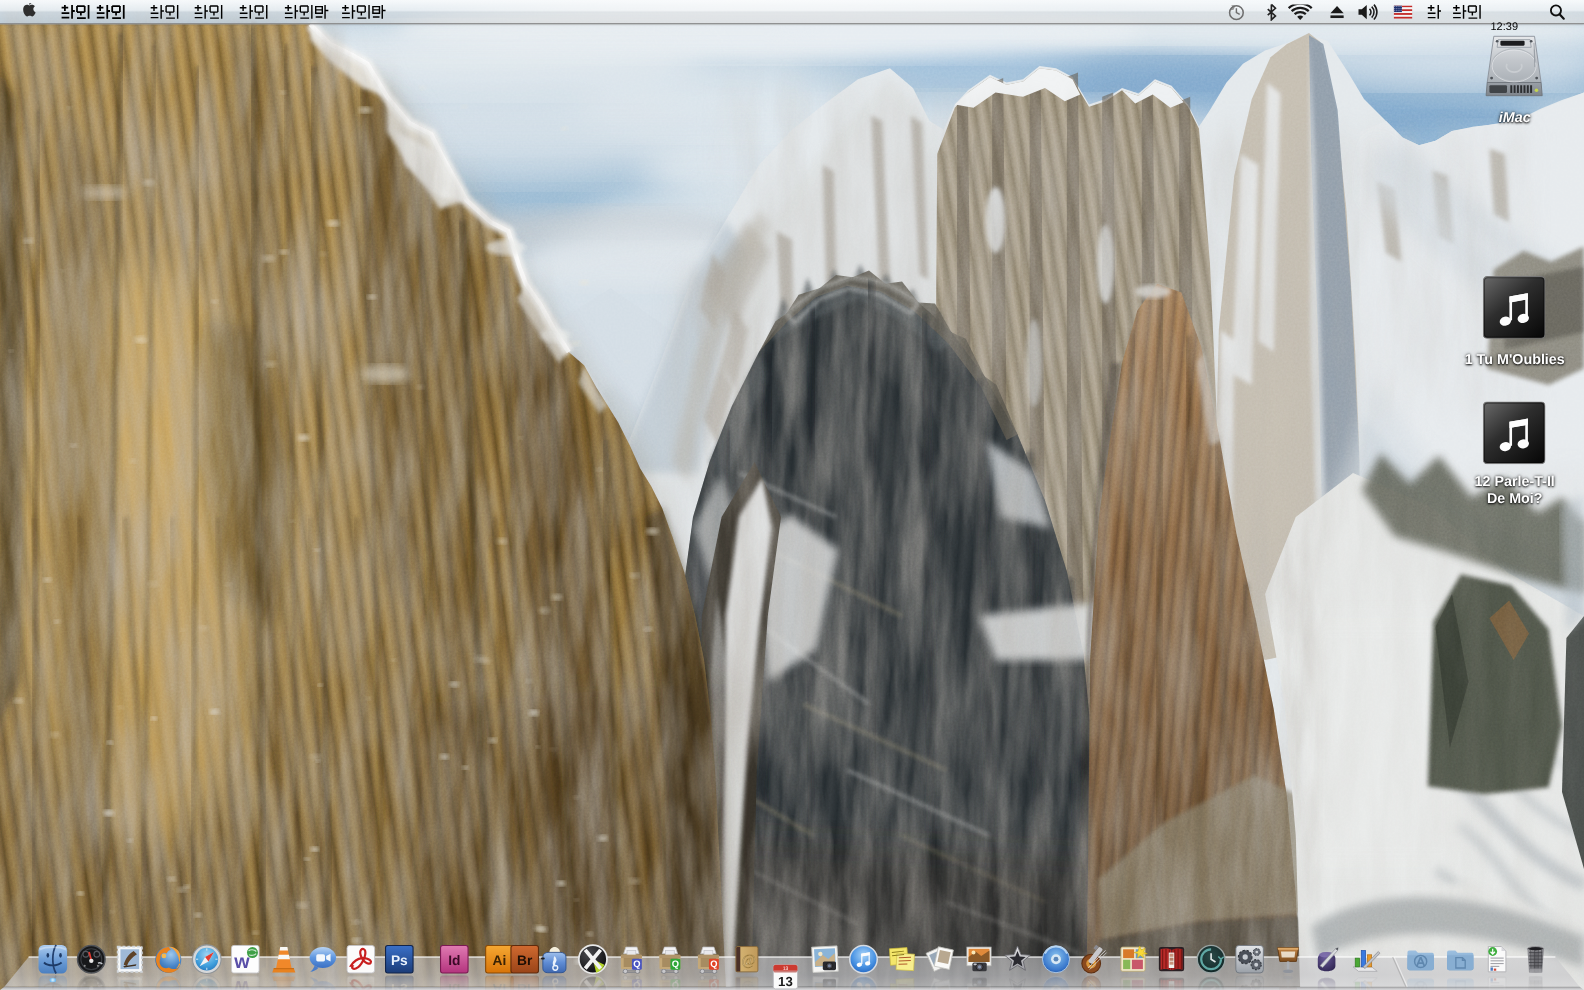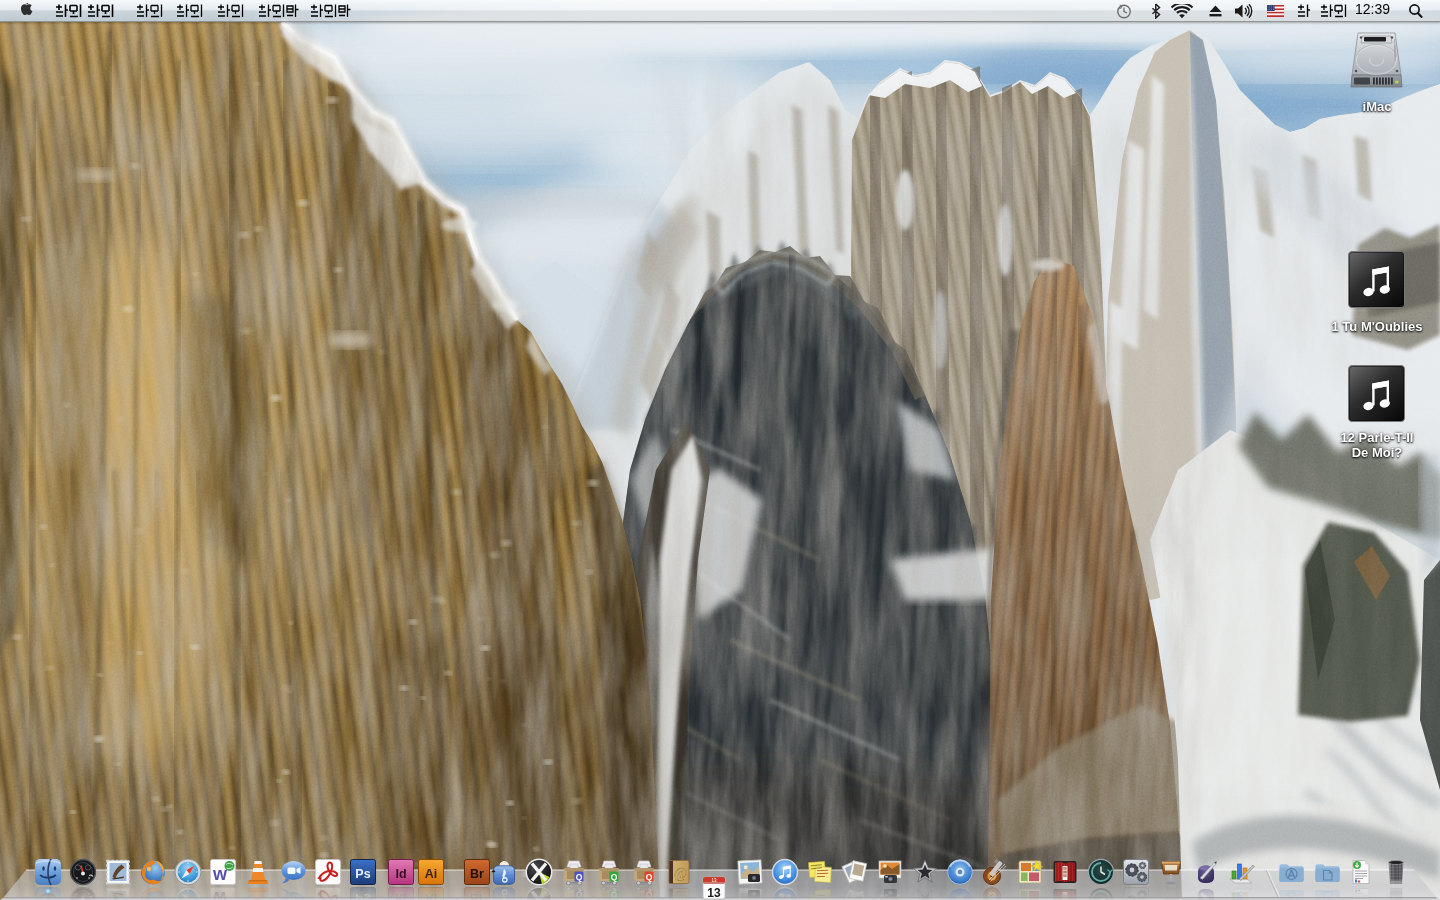--- a/index.html
+++ b/index.html
@@ -425,21 +425,21 @@
         <rect x="28" y="46.5" width="1.8" height="7"></rect>
         <rect x="31" y="46.5" width="1.8" height="7"></rect>
         <rect x="34" y="46.5" width="1.8" height="7"></rect>
         <rect x="37" y="46.5" width="1.8" height="7"></rect>
         <rect x="40" y="46.5" width="1.8" height="7"></rect>
         <rect x="43" y="46.5" width="1.8" height="7"></rect>
 </g>
 <rect x="6" y="46.5" width="16" height="7" rx="1" fill="#33363a" opacity="0.85"></rect>
 <circle cx="48.8" cy="51" r="1.6" fill="#c6d64e"></circle>
 </svg>
-<div class="dlabel" style="left:1317px;top:99px;width:120px;">iMac</div>
+<div class="dlabel" style="left:1317px;top:99px;width:120px;font-style:italic;">iMac</div>
 <svg style="position:absolute;left:1348px;top:251px" width="57" height="57" viewBox="0 0 57 57">
 <defs>
         <linearGradient id="mia" x1="0" y1="0" x2="0.85" y2="1">
           <stop offset="0" stop-color="#6b6b6b"></stop>
           <stop offset="0.45" stop-color="#2e2e2e"></stop>
           <stop offset="1" stop-color="#0a0a0a"></stop>
         </linearGradient>
       </defs>
 <rect x="0.5" y="0.5" width="56" height="56" rx="3.5" fill="url(#mia)" stroke="#777" stroke-width="1"></rect>
 <rect x="1.5" y="1.5" width="54" height="54" rx="3" fill="none" stroke="#000" stroke-opacity="0.4" stroke-width="1"></rect>
@@ -548,21 +548,21 @@
         <circle cx="4.8" cy="4.8" r="0.45" fill="#fff"></circle>
         <circle cx="6.699999999999999" cy="4.8" r="0.45" fill="#fff"></circle>
       </svg>
 <svg style="position:absolute;left:1297px;top:3px" width="18" height="16" viewBox="0 0 18 16">
         <path d="M1.0,4 L7.0,4 M4.0,1.5 L4.0,7 M1.0,9 L8.0,9 M1.0,13 L8.0,13 M10.5,1.5 L10.5,14 M10.5,7 L13.0,7" stroke="#000" stroke-width="1.3" fill="none"></path>
       </svg>
 <svg style="position:absolute;left:1320px;top:3px" width="32" height="16" viewBox="0 0 32 16">
         <path d="M1.0,4 L7.0,4 M4.0,1.5 L4.0,7 M1.0,9 L8.0,9 M1.0,13 L8.0,13 M10.5,1.5 L10.5,14 M10.5,7 L13.0,7" stroke="#000" stroke-width="1.3" fill="none"></path>
         <path d="M15.0,2.5 L22.0,2.5 M15.0,2.5 L15.0,8 M22.0,2.5 L22.0,8 M15.0,8 L22.0,8 M18.5,8 L18.5,11 M15.0,13.5 L23.0,13.5 M25.5,1.5 L25.5,14" stroke="#000" stroke-width="1.3" fill="none"></path>
       </svg>
-<span style="position:absolute;left:1355px;top:1px;font-size:14px;color:#000;">12:39</span>
+<span style="position:absolute;left:1355px;top:19px;font-size:10px;color:#000;">12:39</span>
 <svg style="position:absolute;left:1408px;top:3px" width="15" height="16" viewBox="0 0 15 16">
 <circle cx="6.5" cy="6.5" r="4.6" fill="none" stroke="#111" stroke-width="1.7"></circle>
 <path d="M10,10.2 L13.6,14" stroke="#111" stroke-width="2" fill="none" stroke-linecap="round"></path>
 </svg>
 </div>
 <div id="dock">
 <svg style="position:absolute;left:0;top:0" width="1440" height="45" viewBox="0 0 1440 45">
 <defs>
 <linearGradient id="floor" x1="0" y1="0" x2="0" y2="1">
             <stop offset="0" stop-color="#cacacd" stop-opacity="0.58"></stop>
@@ -682,31 +682,31 @@
 <div class="dicon" style="left:349.4px;top:3px"><svg width="28" height="28" viewBox="0 0 28 28">
           <defs>
             <linearGradient id="psg" x1="0" y1="0" x2="0" y2="1">
               <stop offset="0" stop-color="#3a70c8"></stop>
               <stop offset="1" stop-color="#1c3c78"></stop>
             </linearGradient>
           </defs>
 <rect x="1.5" y="1.5" width="25" height="25" rx="2" fill="url(#psg)" stroke="#12244a" stroke-width="1"></rect>
 <text x="14" y="19.5" font-family="Liberation Sans" font-size="12.5" font-weight="bold" fill="#eaf2fc" text-anchor="middle">Ps</text>
         </svg></div>
-<div class="dicon" style="left:387px;top:3px"><svg width="28" height="28" viewBox="0 0 28 28">
+<div class="dicon" style="left:399px;top:3px"><svg width="28" height="28" viewBox="0 0 28 28">
           <defs>
             <linearGradient id="idg" x1="0" y1="0" x2="0" y2="1">
               <stop offset="0" stop-color="#e07bb2"></stop>
               <stop offset="1" stop-color="#b4347e"></stop>
             </linearGradient>
           </defs>
 <rect x="1.5" y="1.5" width="25" height="25" rx="2" fill="url(#idg)" stroke="#7a1a52" stroke-width="1"></rect>
 <text x="14" y="19.5" font-family="Liberation Sans" font-size="12.5" font-weight="bold" fill="#3a0a26" text-anchor="middle">Id</text>
         </svg></div>
-<div class="dicon" style="left:417px;top:3px"><svg width="28" height="28" viewBox="0 0 28 28">
+<div class="dicon" style="left:440px;top:3px"><svg width="28" height="28" viewBox="0 0 28 28">
           <defs>
             <linearGradient id="aig" x1="0" y1="0" x2="0" y2="1">
               <stop offset="0" stop-color="#f6a832"></stop>
               <stop offset="1" stop-color="#d87408"></stop>
             </linearGradient>
           </defs>
 <rect x="1.5" y="1.5" width="25" height="25" rx="2" fill="url(#aig)" stroke="#8a4a04" stroke-width="1"></rect>
 <text x="14" y="19.5" font-family="Liberation Sans" font-size="12.5" font-weight="bold" fill="#3a2204" text-anchor="middle">Ai</text>
         </svg></div>
 <div class="dicon" style="left:463px;top:3px"><svg width="28" height="28" viewBox="0 0 28 28">

